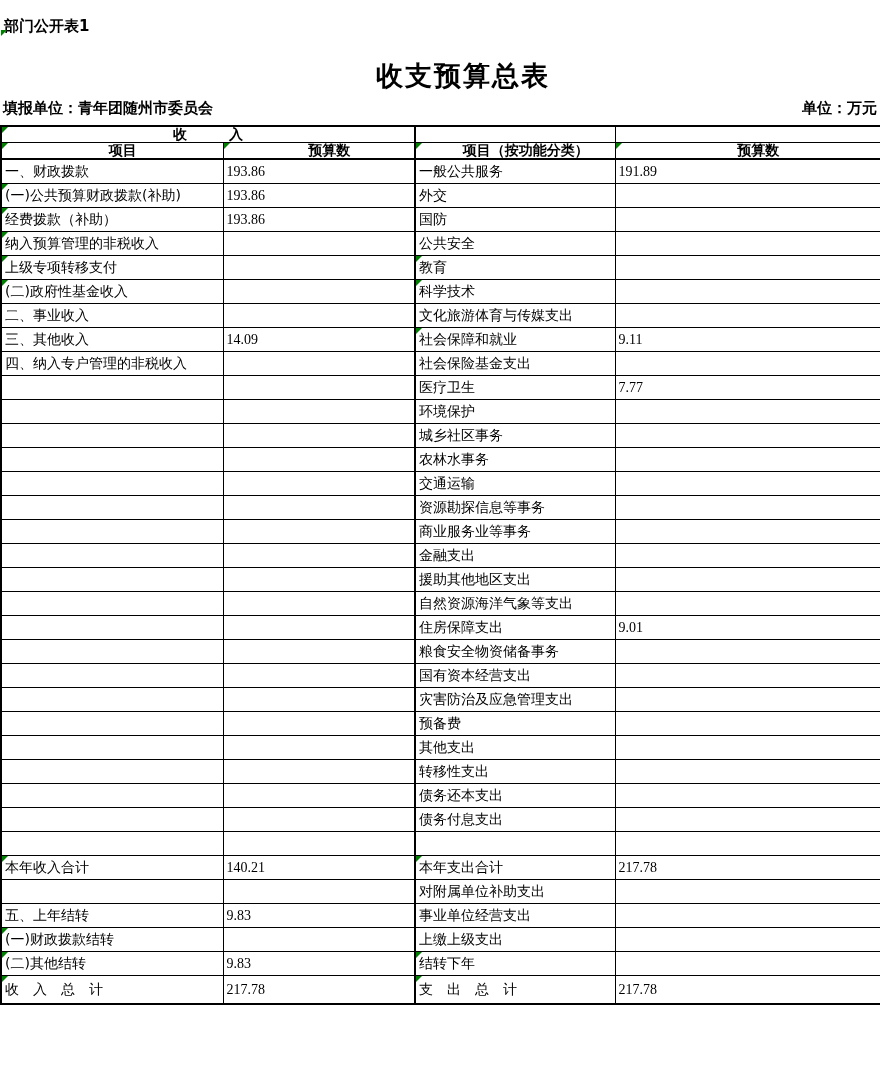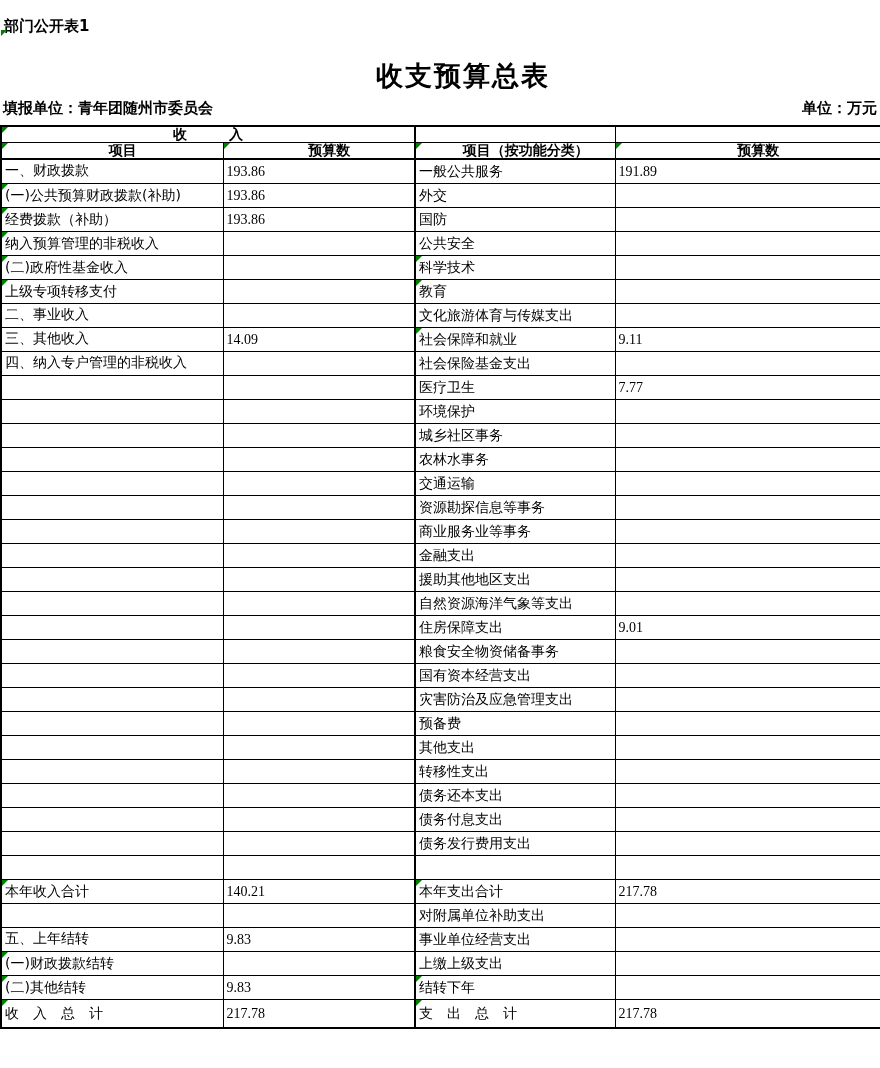--- a/index.html
+++ b/index.html
@@ -48,21 +48,21 @@
   }
   .budget thead th { font-weight: bold; text-align: center; height: 15px; line-height: 15px; }
   .budget thead tr.colhead th { border-bottom: 2px solid #000; padding-left: 24px; }
   .mid { border-right: 2px solid #000 !important; }
   .num {
     text-align: right;
     font-family: "Liberation Serif", serif;
     font-size: 14px;
   }
   .c { text-align: center; font-weight: bold; }
-  .ind0 { padding-left: 6px; font-family: Liberation Mono, monospace; }
+  .ind0 { padding-left: 6px; }
   .ind1 { padding-left: 19px; }
   .ind2 { padding-left: 47px; }
   .tri::before {
     content: "";
     position: absolute; left: 0; top: 0;
     width: 0; height: 0;
     border-top: 6px solid #008000;
     border-right: 6px solid transparent;
   }
   tr.total-row td { height: 27px; line-height: 27px; margin-left: 44px; }
@@ -117,29 +117,29 @@
         <td class="">国防</td>
         <td class="num"></td>
       </tr>
       <tr>
         <td class="ind2 tri">纳入预算管理的非税收入</td>
         <td class="num mid"></td>
         <td class="">公共安全</td>
         <td class="num"></td>
       </tr>
       <tr>
+        <td class="ind2 tri">上级专项转移支付</td>
+        <td class="num mid"></td>
+        <td class=" tri">教育</td>
+        <td class="num"></td>
+      </tr>
+      <tr>
         <td class="ind1 tri">(二)政府性基金收入</td>
         <td class="num mid"></td>
         <td class=" tri">科学技术</td>
-        <td class="num"></td>
-      </tr>
-      <tr>
-        <td class="ind2 tri">上级专项转移支付</td>
-        <td class="num mid"></td>
-        <td class=" tri">教育</td>
         <td class="num"></td>
       </tr>
       <tr>
         <td class="ind0">二、事业收入</td>
         <td class="num mid"></td>
         <td class="">文化旅游体育与传媒支出</td>
         <td class="num"></td>
       </tr>
       <tr>
         <td class="ind0">三、其他收入</td>
@@ -258,26 +258,20 @@
       <tr>
         <td class="ind0"></td>
         <td class="num mid"></td>
         <td class="">债务还本支出</td>
         <td class="num"></td>
       </tr>
       <tr>
         <td class="ind0"></td>
         <td class="num mid"></td>
         <td class="">债务付息支出</td>
-        <td class="num"></td>
-      </tr>
-      <tr>
-        <td class="ind0"></td>
-        <td class="num mid"></td>
-        <td class="">债务发行费用支出</td>
         <td class="num"></td>
       </tr>
       <tr>
         <td class="ind0"></td>
         <td class="num mid"></td>
         <td class=""></td>
         <td class="num"></td>
       </tr>
       <tr>
         <td class="c tri">本年收入合计</td>

